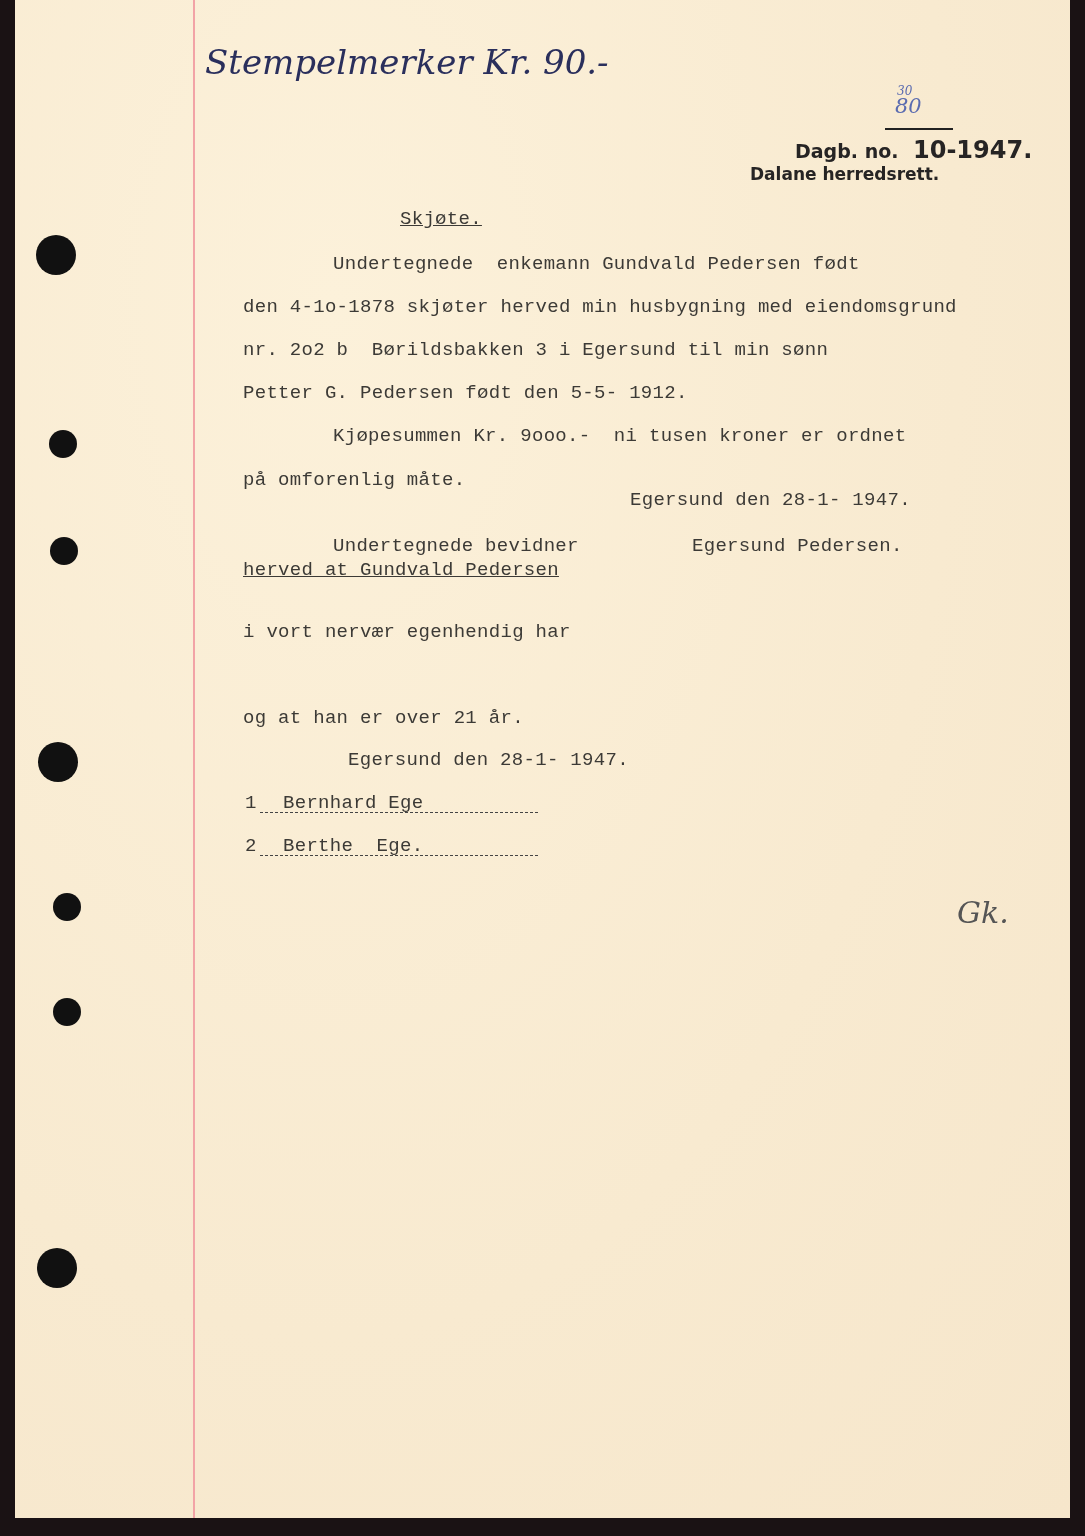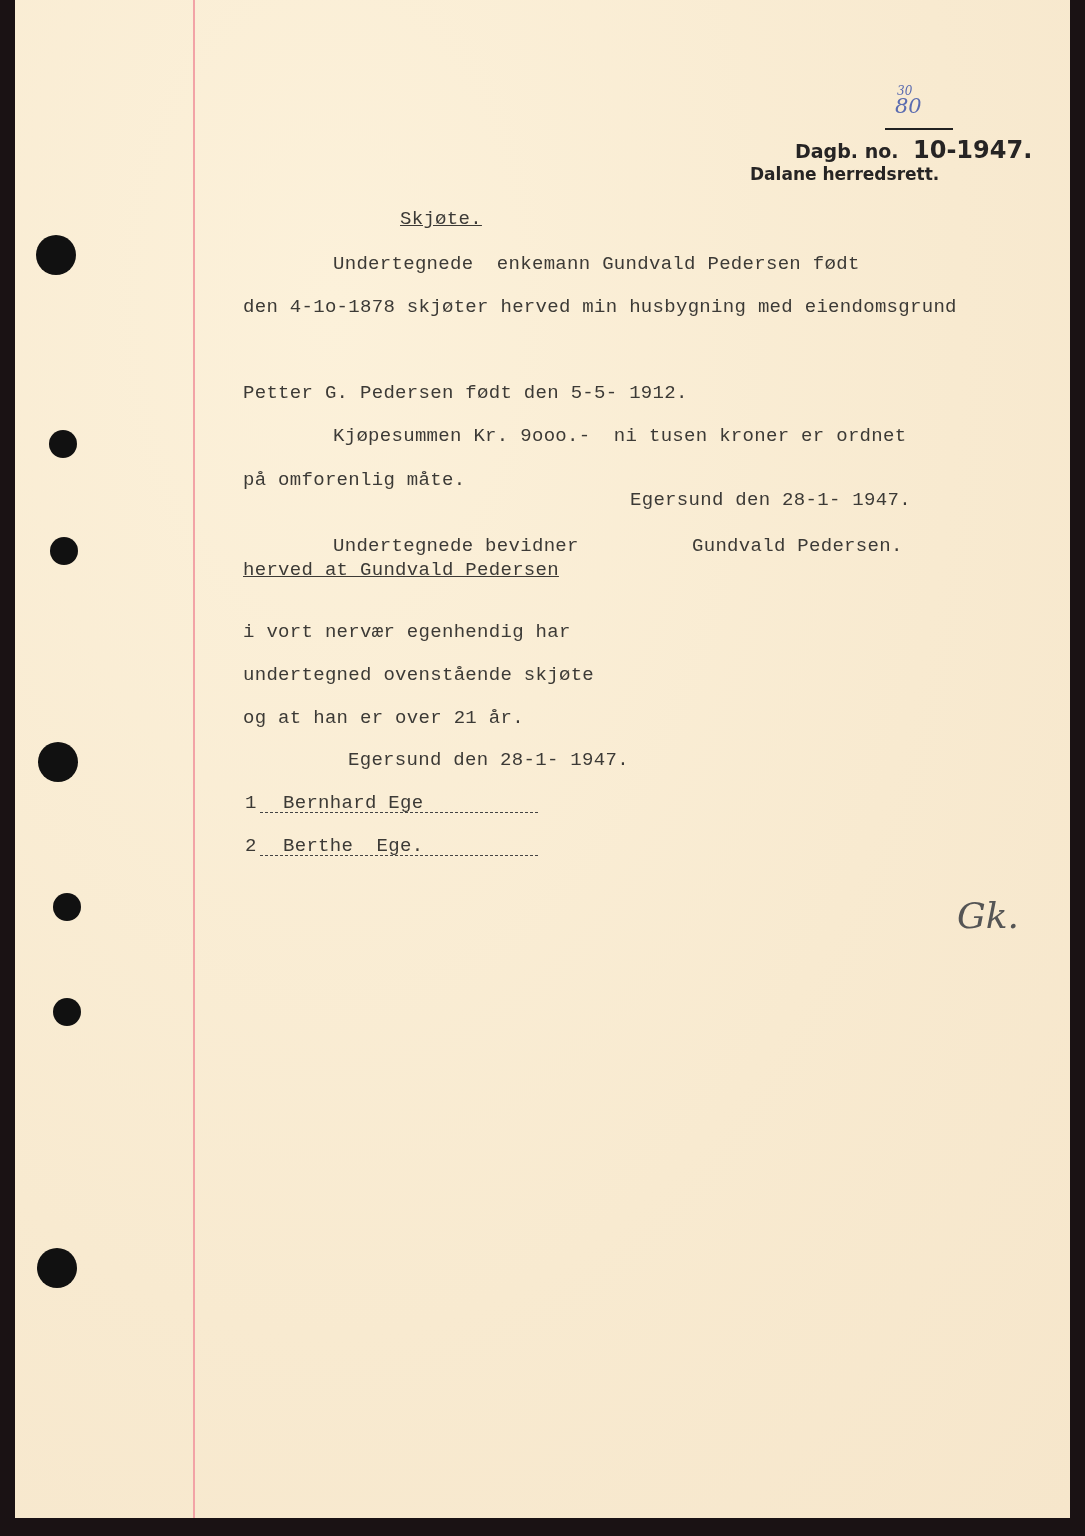--- a/index.html
+++ b/index.html
@@ -25,49 +25,50 @@
   <div class="margin-line"></div>
 
   <div class="hole" style="left:21px;top:235px;width:40px;height:40px;"></div>
   <div class="hole" style="left:34px;top:430px;width:28px;height:28px;"></div>
   <div class="hole" style="left:35px;top:537px;width:28px;height:28px;"></div>
   <div class="hole" style="left:23px;top:742px;width:40px;height:40px;"></div>
   <div class="hole" style="left:38px;top:893px;width:28px;height:28px;"></div>
   <div class="hole" style="left:38px;top:998px;width:28px;height:28px;"></div>
   <div class="hole" style="left:22px;top:1248px;width:40px;height:40px;"></div>
 
+  <div class="hw" style="left:190px;top:42px;font-size:34px;">Stempelmerker Kr. 90.-</div>
 
   <div class="stamp" style="left:780px;top:108px;font-size:19px;">Dagb. no.</div>
   <div class="sigline" style="left:870px;top:128px;width:68px;border-bottom:2px solid #222;"></div>
   <div class="hw blue" style="left:880px;top:94px;font-size:21px;">80</div>
   <div class="hw blue" style="left:882px;top:84px;font-size:12px;">30</div>
   <div class="stamp" style="left:898px;top:104px;font-size:24px;">10-1947.</div>
   <div class="stamp" style="left:735px;top:132px;font-size:17px;">Dalane herredsrett.</div>
 
   <div class="tw ul" style="left:385px;top:208px;">Skjøte.</div>
 
   <div class="tw" style="left:318px;top:253px;">Undertegnede  enkemann Gundvald Pedersen født</div>
   <div class="tw" style="left:228px;top:296px;">den 4-1o-1878 skjøter herved min husbygning med eiendomsgrund</div>
+  <div class="tw" style="left:228px;top:339px;">nr. 2o2 b  Børildsbakken 3 i Egersund til min sønn</div>
   <div class="tw" style="left:228px;top:382px;">Petter G. Pedersen født den 5-5- 1912.</div>
   <div class="tw" style="left:318px;top:425px;">Kjøpesummen Kr. 9ooo.-  ni tusen kroner er ordnet</div>
   <div class="tw" style="left:228px;top:469px;">på omforenlig måte.</div>
 
   <div class="tw" style="left:615px;top:489px;">Egersund den 28-1- 1947.</div>
-  <div class="tw" style="left:677px;top:535px;">Gundvald Pedersen.</div>
+  <div class="tw" style="left:677px;top:535px;">Egersund Pedersen.</div>
 
   <div class="tw" style="left:318px;top:535px;">Undertegnede bevidner</div>
   <div class="tw" style="left:228px;top:559px;text-decoration:underline;">herved at Gundvald Pedersen</div>
   <div class="tw" style="left:228px;top:621px;">i vort nervær egenhendig har</div>
-  <div class="tw" style="left:228px;top:664px;">undertegned ovenstående skjøte</div>
   <div class="tw" style="left:228px;top:707px;">og at han er over 21 år.</div>
 
   <div class="tw" style="left:333px;top:749px;">Egersund den 28-1- 1947.</div>
 
   <div class="tw" style="left:230px;top:792px;">1</div>
   <div class="tw" style="left:268px;top:792px;">Bernhard Ege</div>
   <div class="sigline" style="left:245px;top:812px;width:278px;"></div>
 
   <div class="tw" style="left:230px;top:835px;">2</div>
   <div class="tw" style="left:268px;top:835px;">Berthe  Ege.</div>
   <div class="sigline" style="left:245px;top:855px;width:278px;"></div>
 
-  <div class="hw" style="left:942px;top:895px;font-size:36px;color:#555;">Gk.</div>
+  <div class="hw" style="left:942px;top:895px;font-size:30px;color:#555;">Gk.</div>
 </div>
 
 </body></html>

